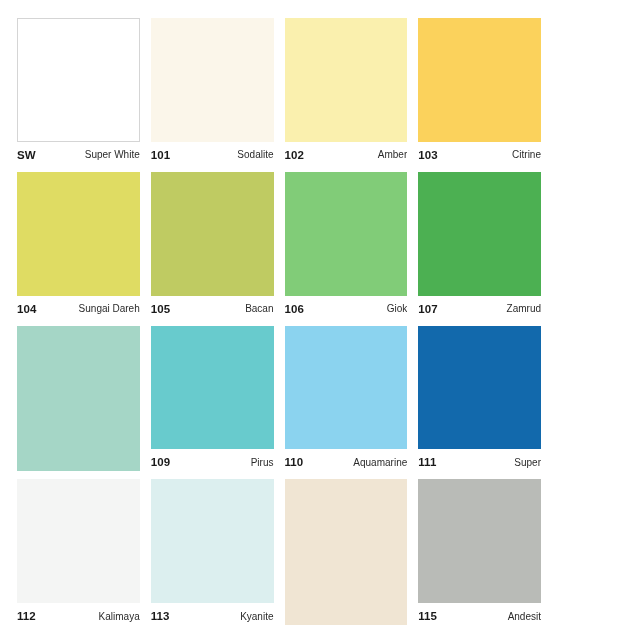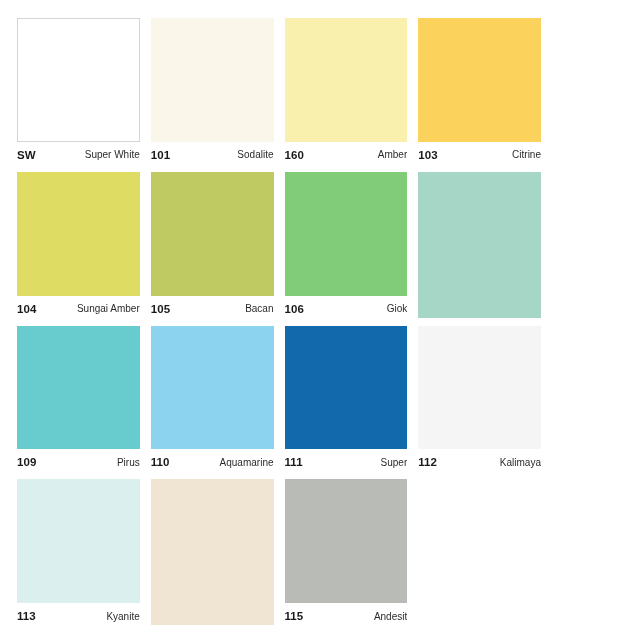--- a/index.html
+++ b/index.html
@@ -91,50 +91,57 @@
       <div class="swatch-cell">
         <div class="swatch-chip" style="background-color: rgb(251, 246, 234);"></div>
         <div class="swatch-caption">
           <span class="swatch-code">101</span>
           <span class="swatch-name">Sodalite</span>
         </div>
       </div>
       <div class="swatch-cell">
         <div class="swatch-chip" style="background-color: rgb(250, 240, 174);"></div>
         <div class="swatch-caption">
-          <span class="swatch-code">160</span>
+          <span class="swatch-code">102</span>
           <span class="swatch-name">Amber</span>
         </div>
       </div>
       <div class="swatch-cell">
         <div class="swatch-chip" style="background-color: rgb(251, 210, 92);"></div>
         <div class="swatch-caption">
           <span class="swatch-code">103</span>
           <span class="swatch-name">Citrine</span>
         </div>
       </div>
       <div class="swatch-cell">
         <div class="swatch-chip" style="background-color: rgb(223, 220, 99);"></div>
         <div class="swatch-caption">
           <span class="swatch-code">104</span>
-          <span class="swatch-name">Sungai Amber</span>
+          <span class="swatch-name">Sungai Dareh</span>
         </div>
       </div>
       <div class="swatch-cell">
         <div class="swatch-chip" style="background-color: rgb(191, 203, 98);"></div>
         <div class="swatch-caption">
           <span class="swatch-code">105</span>
           <span class="swatch-name">Bacan</span>
         </div>
       </div>
       <div class="swatch-cell">
         <div class="swatch-chip" style="background-color: rgb(129, 204, 120);"></div>
         <div class="swatch-caption">
           <span class="swatch-code">106</span>
           <span class="swatch-name">Giok</span>
+        </div>
+      </div>
+      <div class="swatch-cell">
+        <div class="swatch-chip" style="background-color: rgb(76, 176, 82);"></div>
+        <div class="swatch-caption">
+          <span class="swatch-code">107</span>
+          <span class="swatch-name">Zamrud</span>
         </div>
       </div>
       <div class="swatch-cell">
         <div class="swatch-chip" style="background-color: rgb(165, 214, 198);"></div>
       </div>
       <div class="swatch-cell">
         <div class="swatch-chip" style="background-color: rgb(104, 203, 205);"></div>
         <div class="swatch-caption">
           <span class="swatch-code">109</span>
           <span class="swatch-name">Pirus</span>

